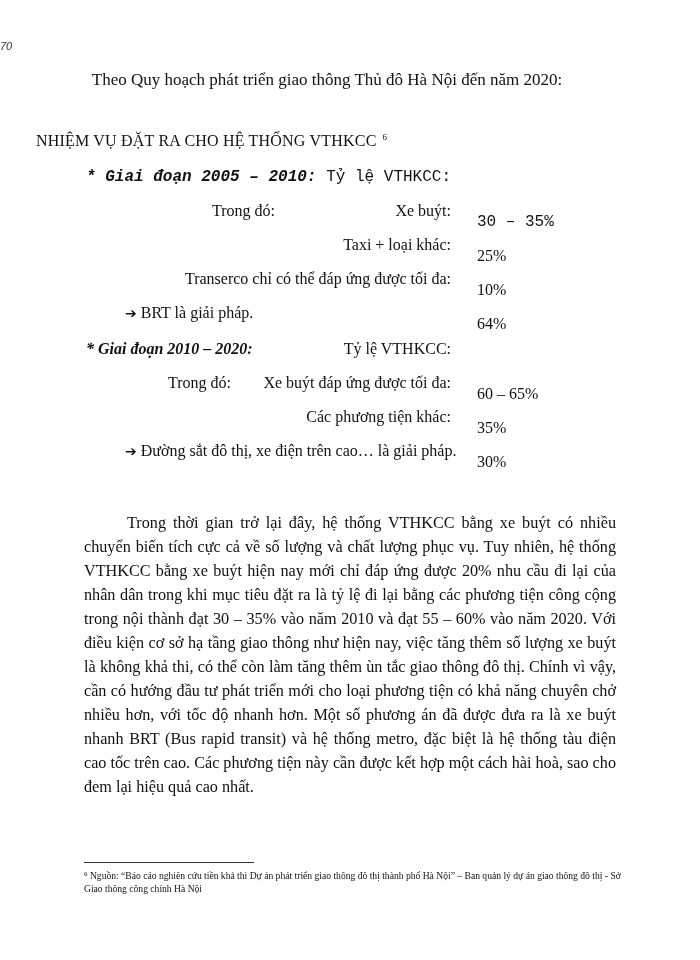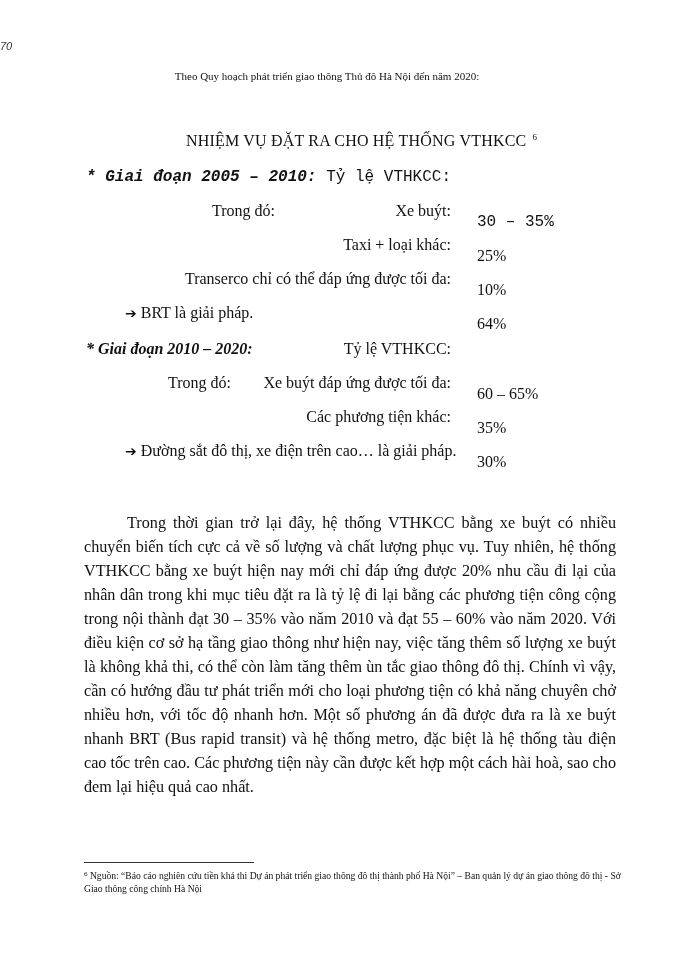--- a/index.html
+++ b/index.html
@@ -1,21 +1,21 @@
 <!DOCTYPE html>
 <html><head>
 <meta charset="utf-8">
 <style>
   html, body { margin: 0; padding: 0; background: #ffffff; }
   body { width: 700px; height: 960px; position: relative; overflow: hidden;
          font-family: "Liberation Serif", serif; color: #111; }
   .page-number { position: absolute; top: 40px; left: 0; width: 612px; text-align: left;
                  font-family: "Liberation Sans", sans-serif; font-size: 11px; color: #333; font-style: italic; }
-  .intro { position: absolute; top: 70px; left: 0; width: 636px; text-align: center; font-size: 11px; padding-left: 18px; box-sizing: border-box; }
-  .heading { position: absolute; top: 132px; left: 0; width: 700px; text-align: center; font-size: 16px; letter-spacing: 0.2px; padding-left: 23px; box-sizing: border-box; }
+  .intro { position: absolute; top: 70px; left: 0; width: 636px; text-align: center; font-size: 17px; padding-left: 18px; box-sizing: border-box; }
+  .heading { position: absolute; top: 132px; left: 0; width: 700px; text-align: left; font-size: 16px; letter-spacing: 0.2px; padding-left: 36px; box-sizing: border-box; }
   .heading sup { font-size: 9px; vertical-align: 6px; margin-left: 6px; }
   .row { position: absolute; left: 0; width: 700px; height: 22px; font-size: 16px; }
   .row .phase { position: absolute; left: 86px; font-weight: bold; font-style: italic; }
   .row .label { position: absolute; right: 249px; text-align: right; white-space: nowrap; }
   .row .sub { position: absolute; white-space: nowrap; }
   .row .value { position: absolute; left: 477px; white-space: nowrap; margin-top: 45px; }
   .conclusion { position: absolute; left: 125px; font-size: 16px; white-space: nowrap; }
   .arrow { font-family: "DejaVu Sans", sans-serif; font-weight: bold; font-size: 14px; margin-right: 4px; }
   .body-text { position: absolute; top: 511px; left: 84px; width: 532px; font-size: 16.2px; line-height: 24px; text-align: justify; }
   .body-text p { margin: 0; text-indent: 43px; }

